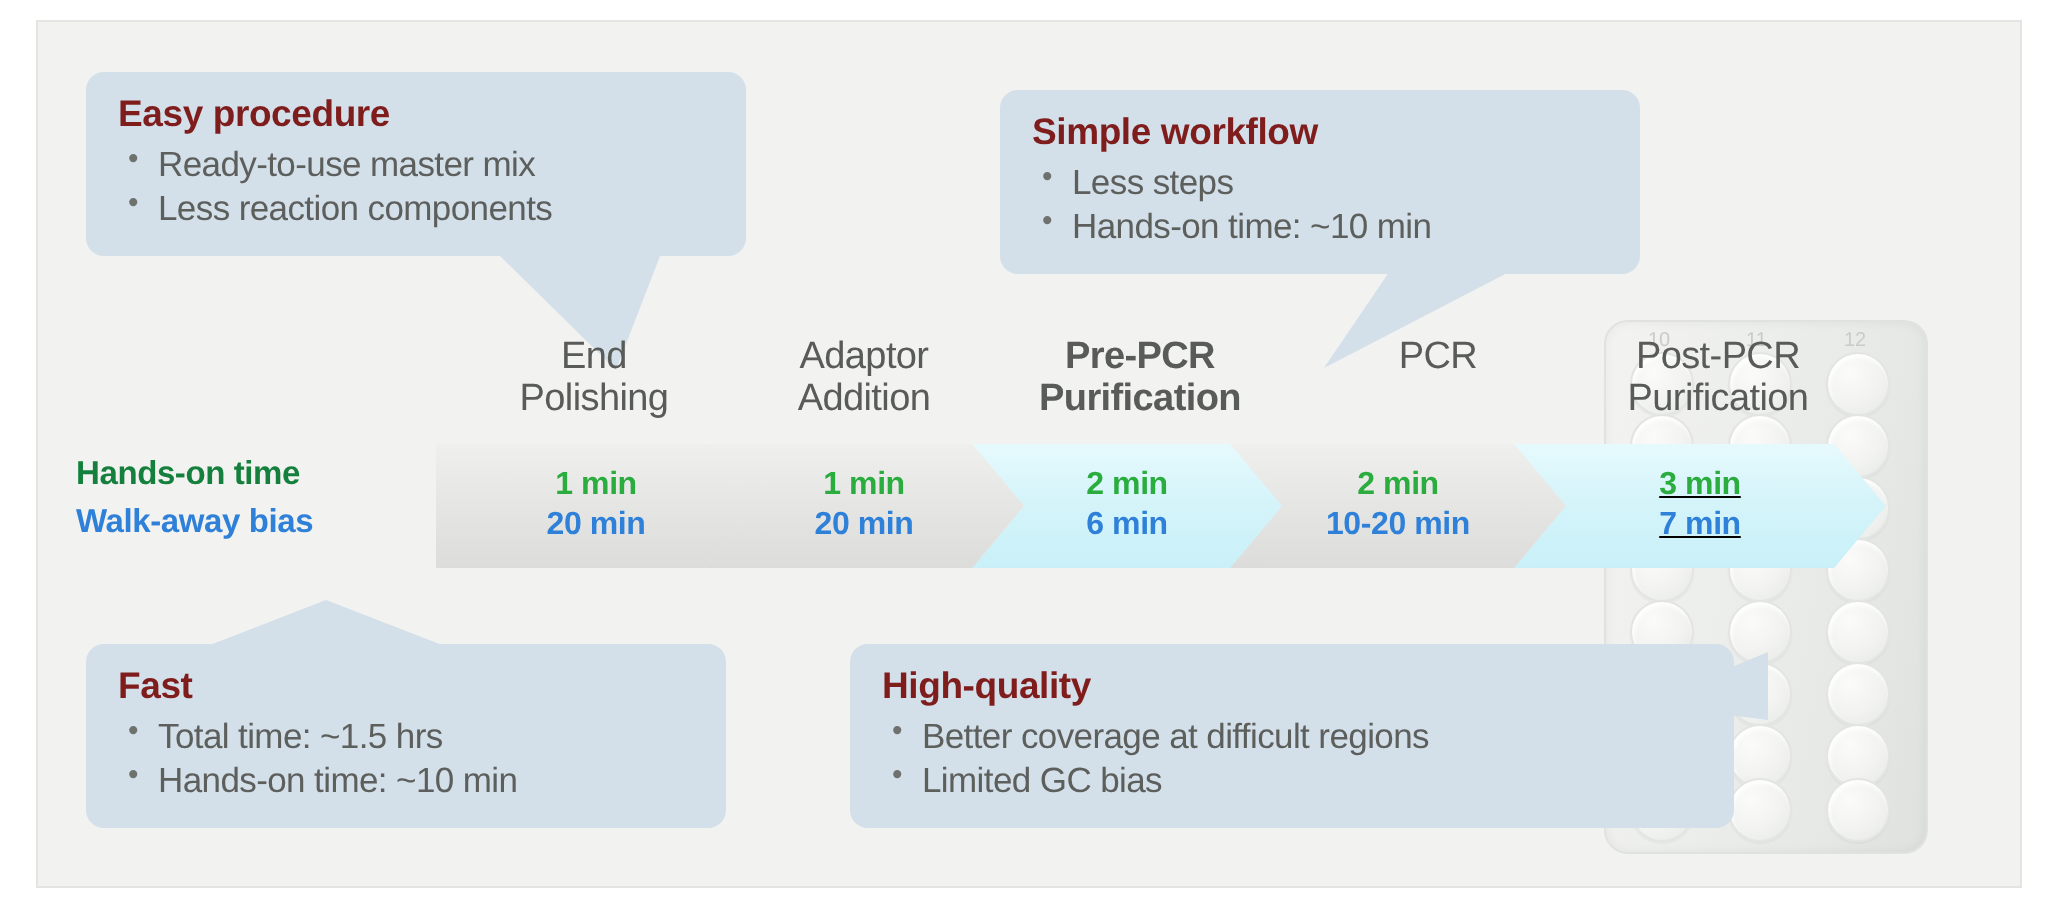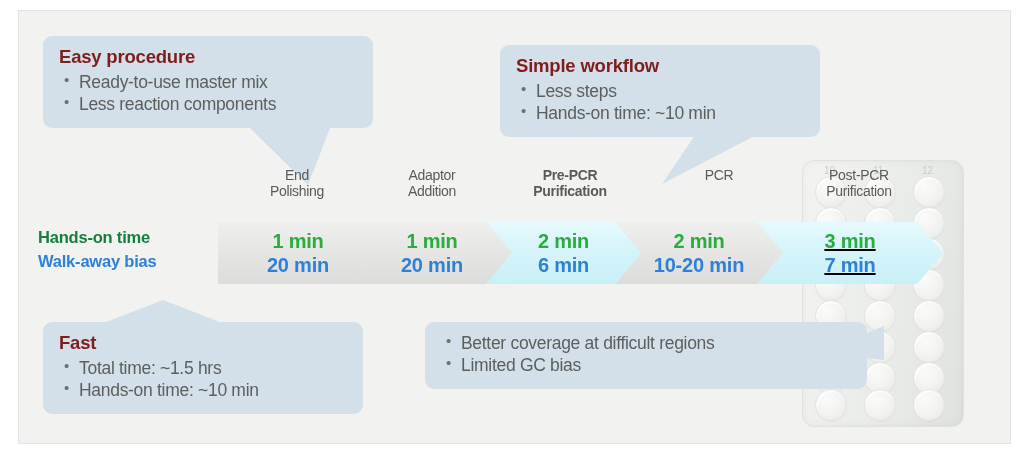--- a/index.html
+++ b/index.html
@@ -81,42 +81,42 @@
     top: 0;
     height: 62px;
     box-sizing: border-box;
     display: flex;
     flex-direction: column;
     align-items: center;
     justify-content: center;
     filter: drop-shadow(2px 3px 2px rgba(0,0,0,0.28));
   }
   .chev .t1, .chev .t2 {
-    font-size: 20px;
+    font-size: 16px;
     font-weight: bold;
     line-height: 1.1;
     white-space: nowrap;
     letter-spacing: -0.2px;
   }
   .chev .t1 { color: #2aac3e; margin-bottom: 2px; }
   .chev .t2 { color: #2f80d8; }
   .chev.gray { background: linear-gradient(180deg,#efefed 0%,#e6e6e4 45%,#dcdcda 100%); }
   .chev.cyan { background: linear-gradient(180deg,#e6fafd 0%,#d5f4fa 45%,#c9f0f8 100%); }
   .chev.first {
     clip-path: polygon(0 0, calc(100% - 26px) 0, 100% 50%, calc(100% - 26px) 100%, 0 100%);
   }
   .chev.mid {
     clip-path: polygon(0 0, calc(100% - 26px) 0, 100% 50%, calc(100% - 26px) 100%, 0 100%, 26px 50%);
   }
 
   
   .step-title {
     position: absolute;
     text-align: center;
-    font-size: 14px;
+    font-size: 19px;
     color: #595b59;
     line-height: 1.12;
     white-space: nowrap;
     letter-spacing: -0.3px;
   }
 
   
   .callout {
     position: absolute;
     background: #d3dfe9;
@@ -227,20 +227,21 @@
 
   <div class="callout" style="left:43px; top:322px; width:320px;">
     <h3>Fast</h3>
     <ul>
       <li>Total time: ~1.5 hrs</li>
       <li>Hands-on time: ~10 min</li>
     </ul>
   </div>
 
   <div class="callout" style="left:425px; top:322px; width:442px;">
+    <h3>High-quality</h3>
     <ul>
       <li>Better coverage at difficult regions</li>
       <li>Limited GC bias</li>
     </ul>
   </div>
 
   <div class="step-title" style="left:238px; top:168px; width:118px;">
     <div>End</div>
     <div>Polishing</div>
   </div>

